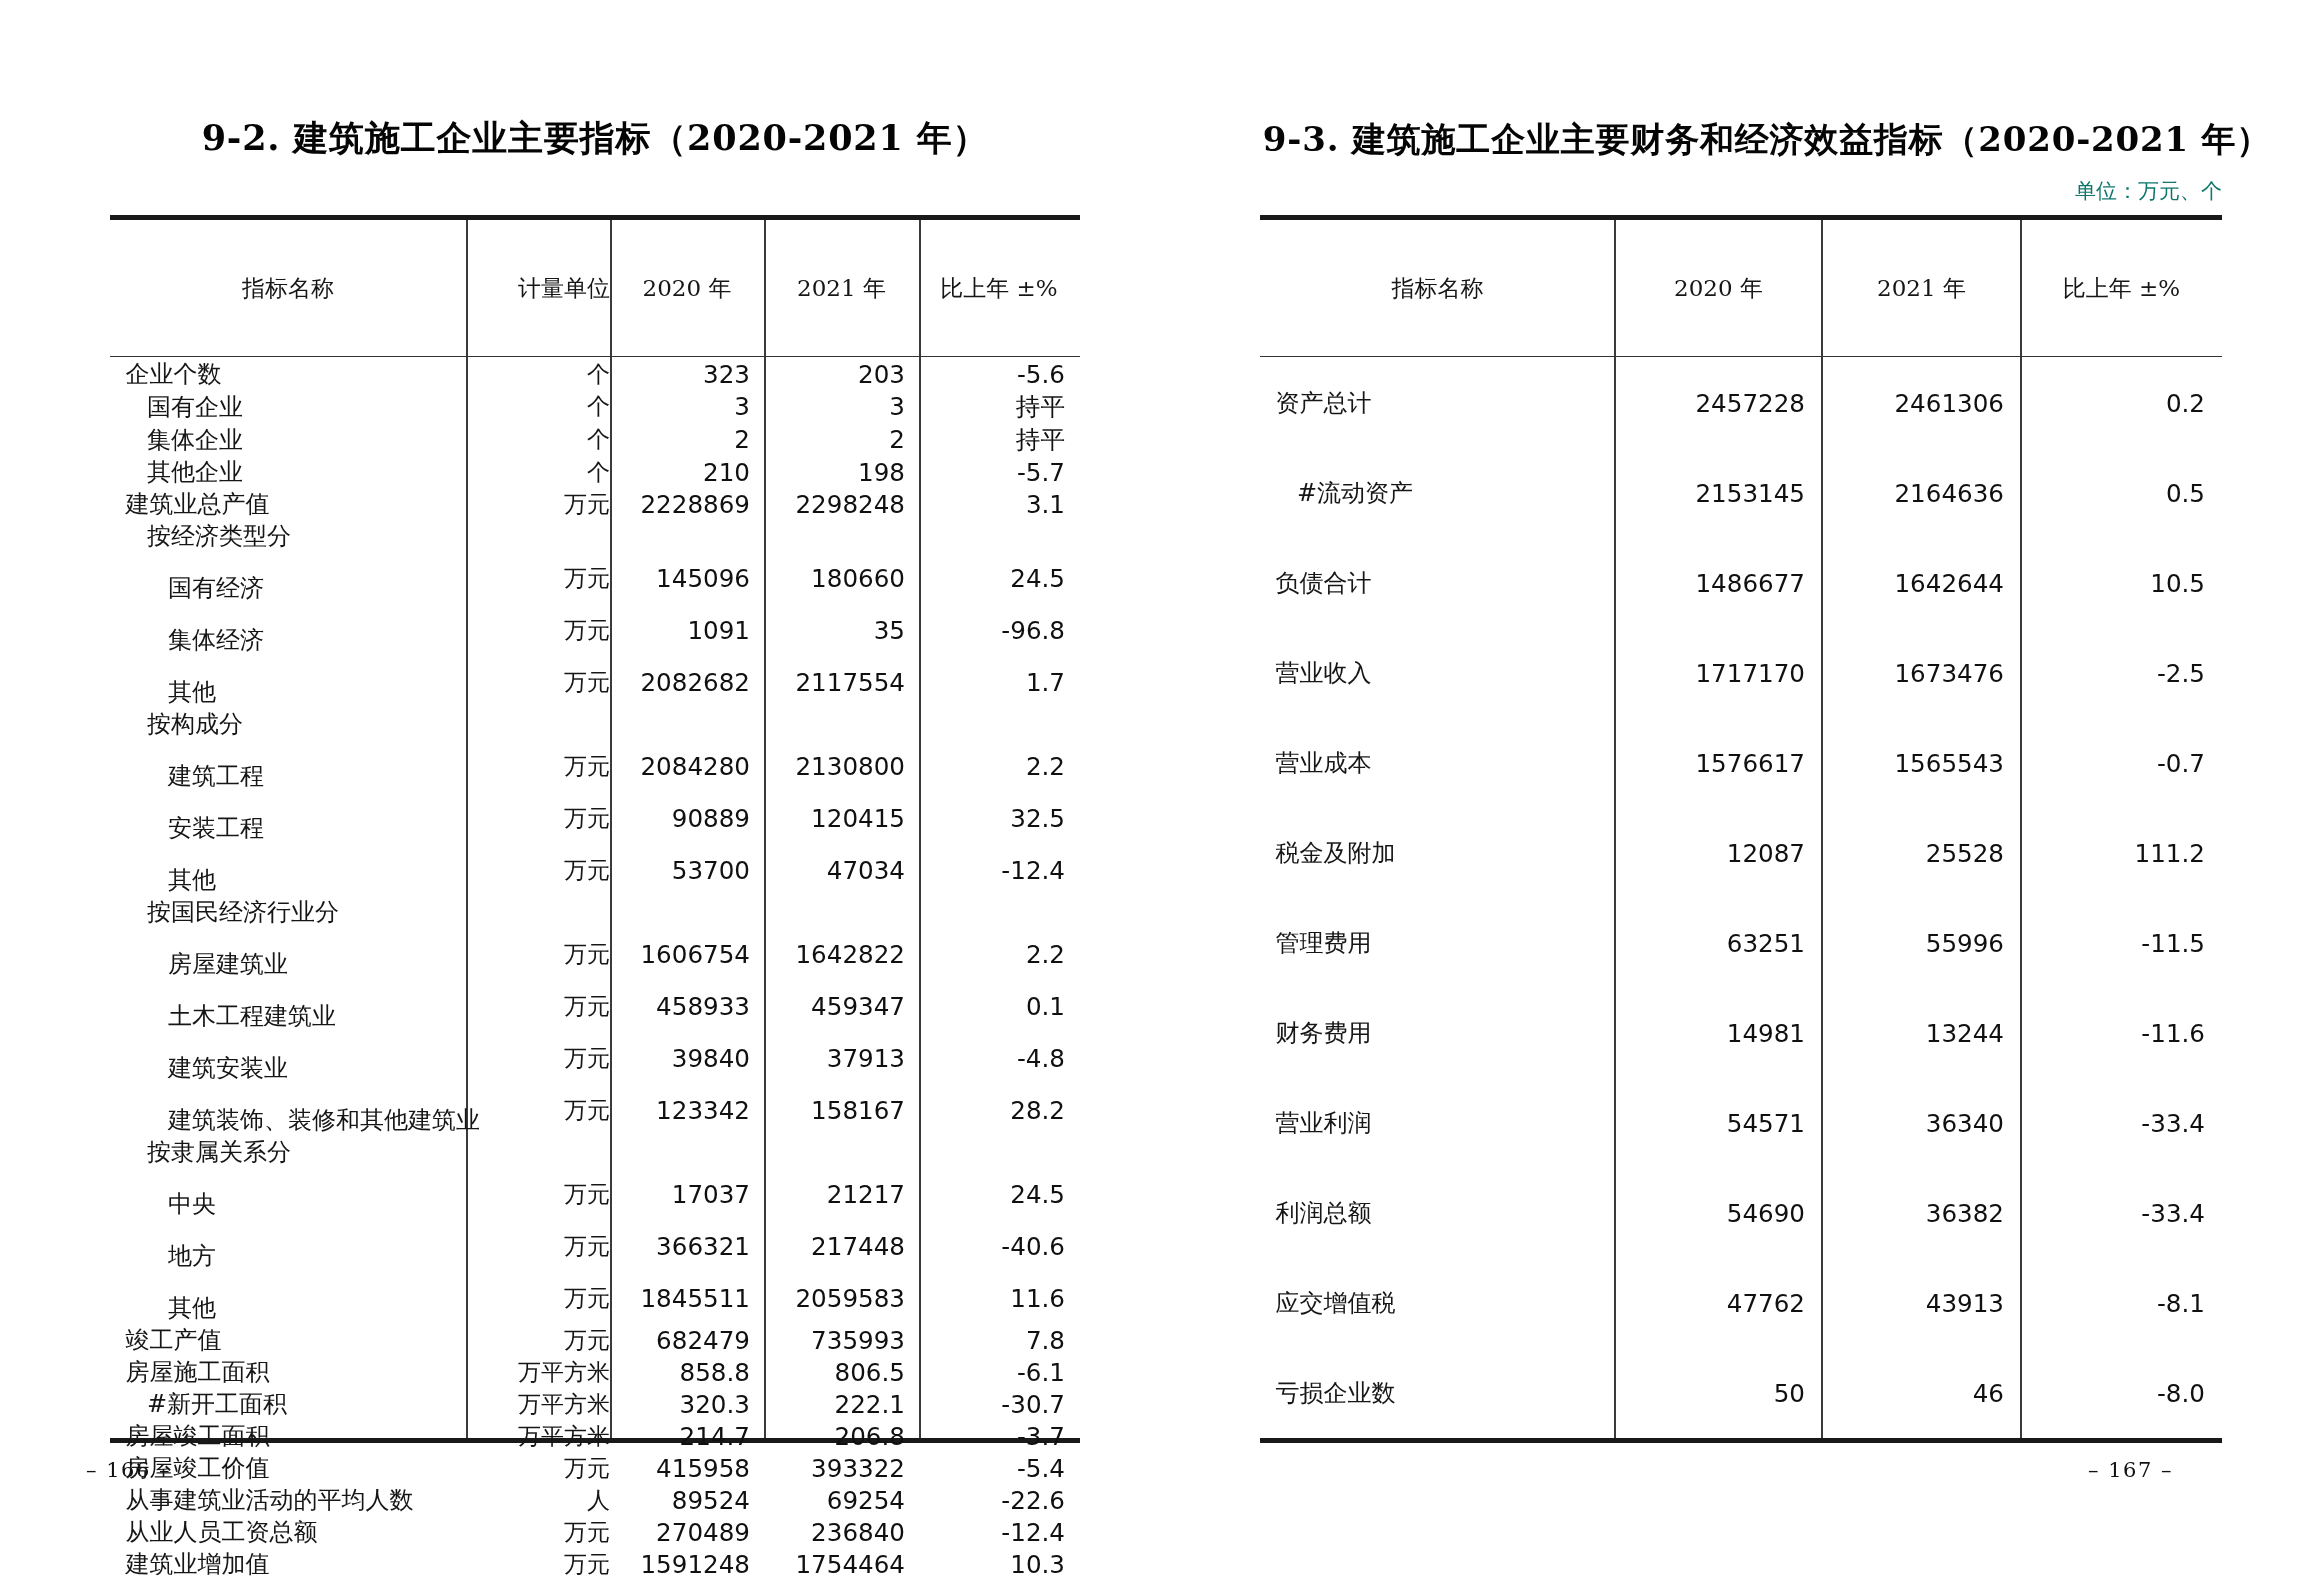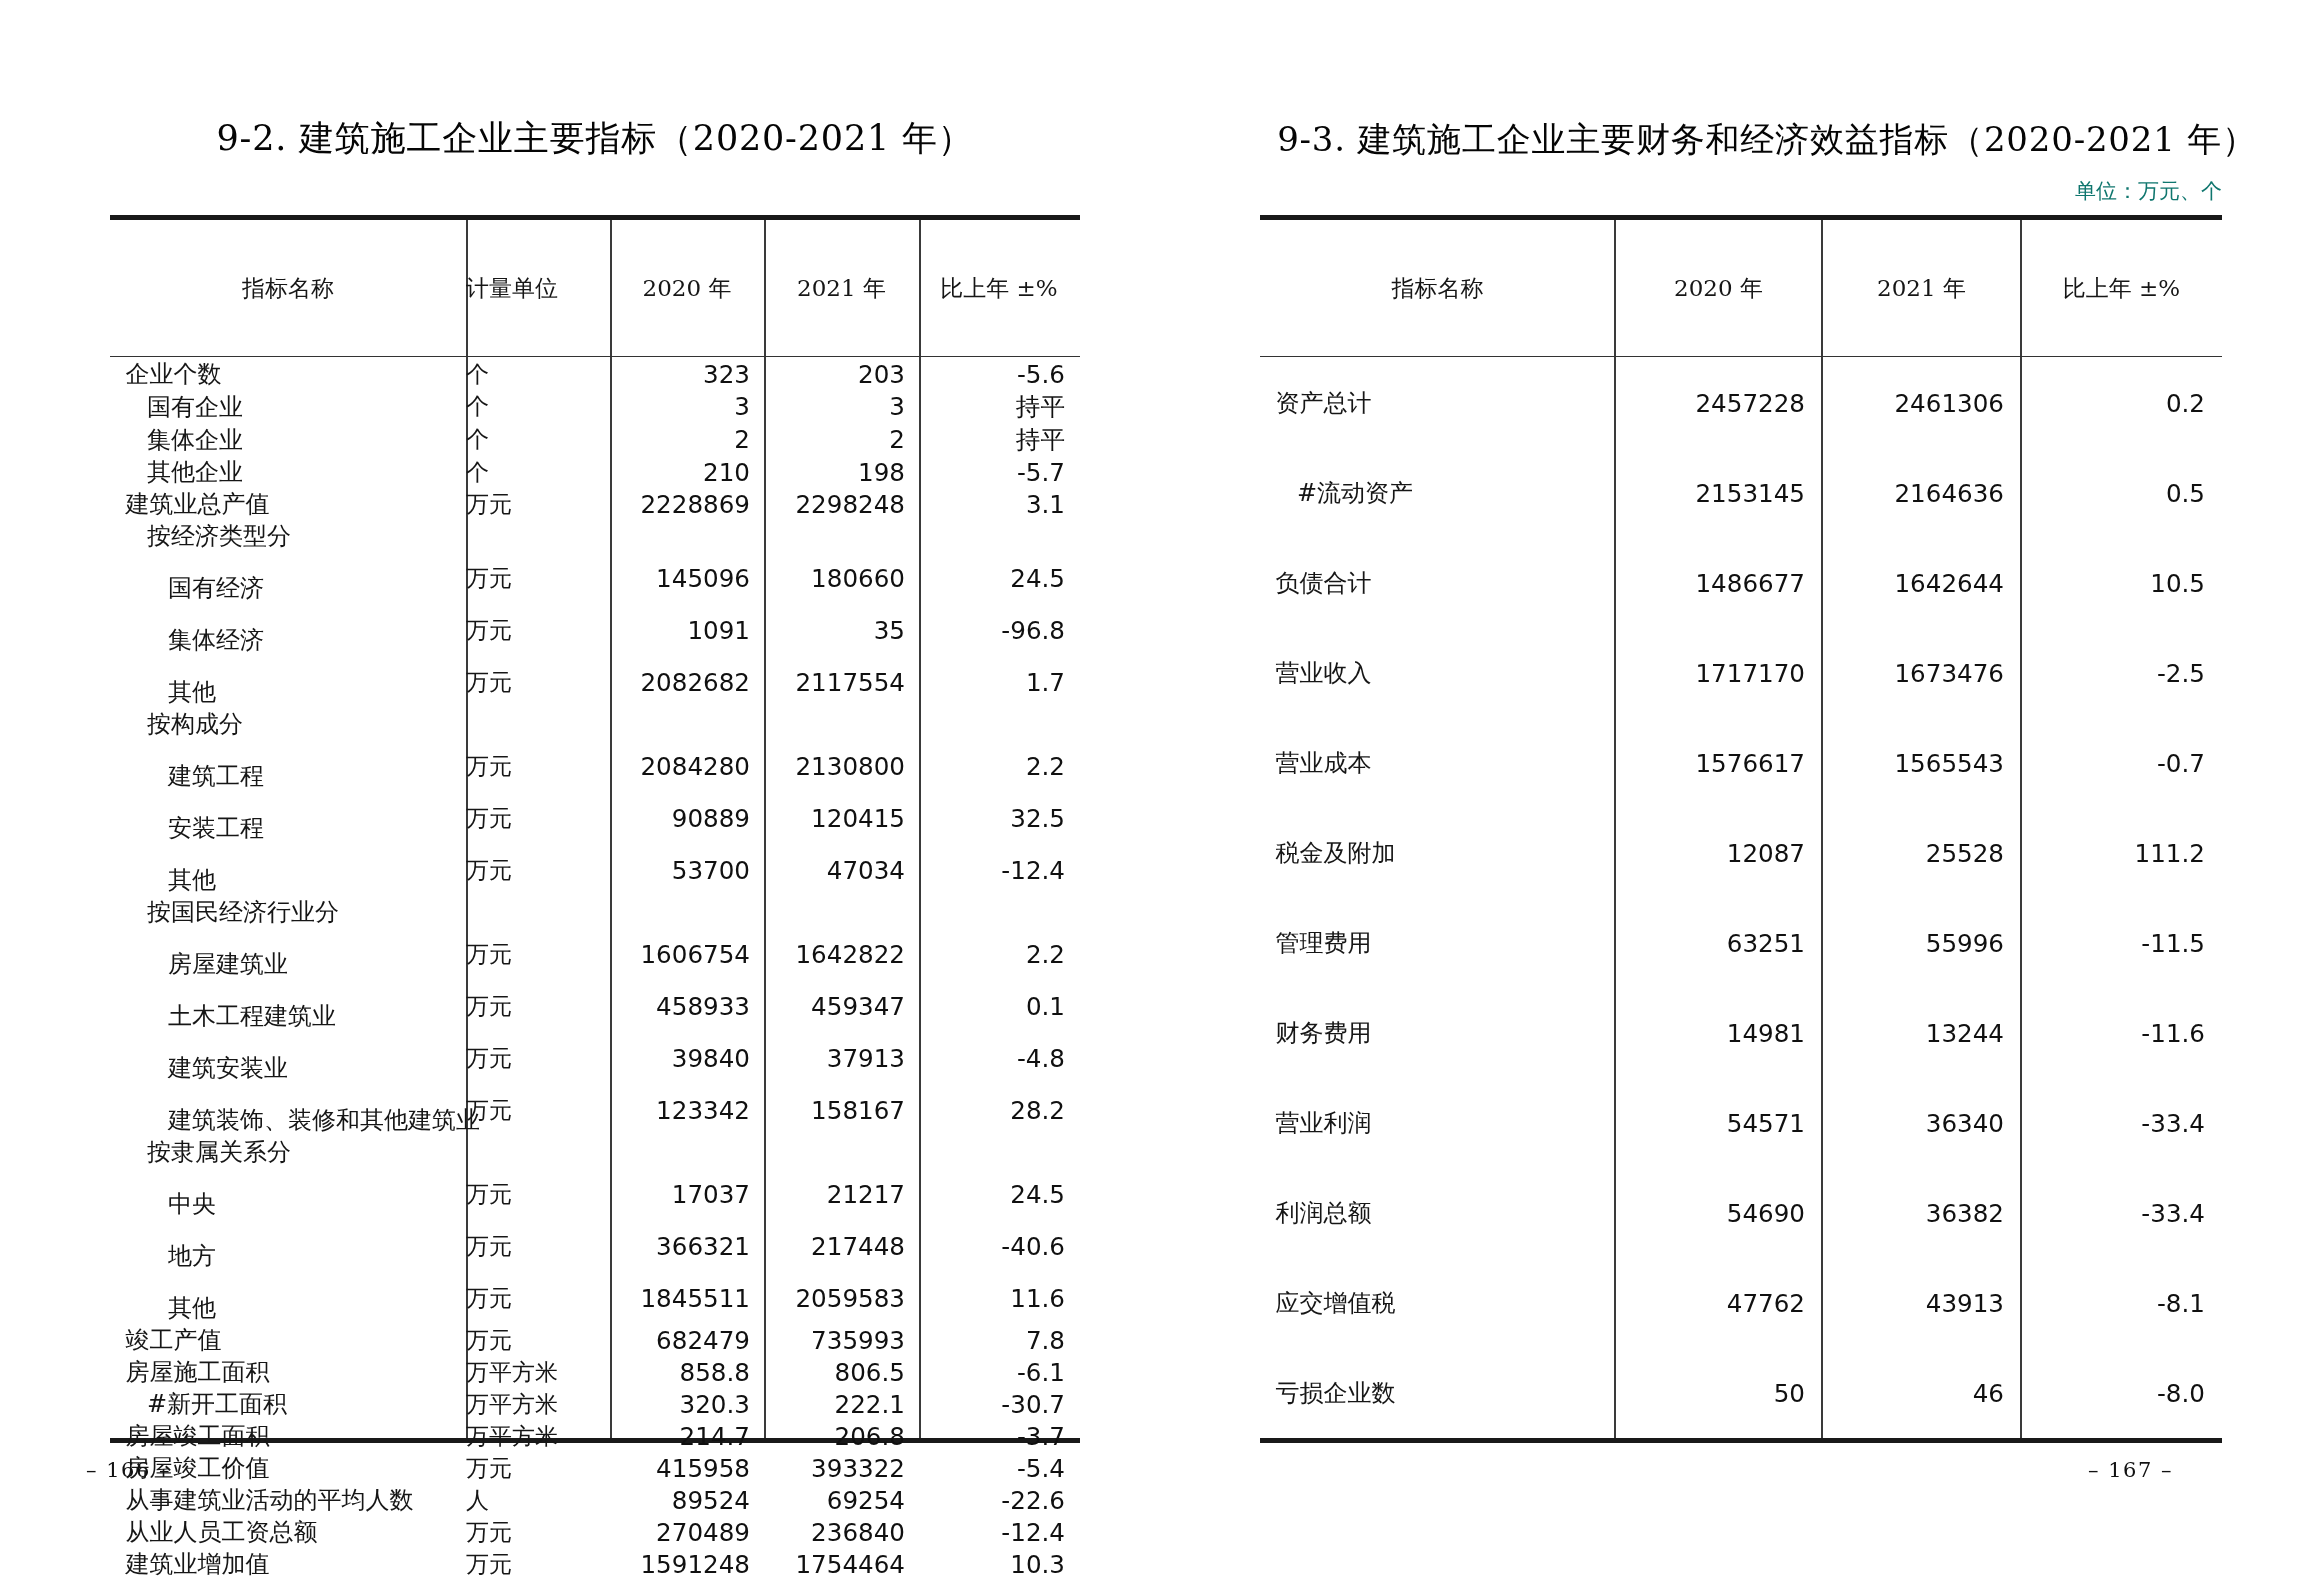--- a/index.html
+++ b/index.html
@@ -1,21 +1,21 @@
 <!DOCTYPE html>
 <html style="font-size:12.3px"><head>
 <meta charset="utf-8">
 <style>
   html,body{margin:0;padding:0;background:#e8e8e8;}
   .canvas{
     position:relative;width:2319px;height:1584px;background:#ffffff;
     font-family:"DejaVu Serif","Liberation Serif",serif;color:#161616;overflow:hidden;
   }
   .title{
-    position:absolute;text-align:center;font-weight:normal;color:#050505;
+    position:absolute;text-align:center;font-weight:bold;color:#050505;
     letter-spacing:0.8px;white-space:nowrap;
   }
   .title.lt-title{left:110px;top:115px;width:970px;font-size:35px;}
   .title.rt-title{left:1229px;top:117px;width:1076px;font-size:34px;}
   .unit-note{
     position:absolute;left:1260px;top:177px;width:962px;text-align:right;font-size:21px;color:#0f766e;
   }
   .tbl{
     position:absolute;top:215px;height:1228px;box-sizing:border-box;
     border-top:5.4px solid #191919;border-bottom:5.4px solid #191919;
@@ -36,21 +36,21 @@
   .cell{box-sizing:border-box;white-space:nowrap;overflow:visible;}
   .lbl{font-size:24px;}
   .num{
     font-family:"DejaVu Sans","Liberation Sans",sans-serif;
     font-size:24.6px;text-align:right;color:#101010;
   }
   .lt .num{padding-right:14px;}
   .rt .num{padding-right:17px;}
   
   .lt .c-name{width:356px;}
-  .lt .c-unit{width:144px;text-align:left;font-size:23px;}
+  .lt .c-unit{width:144px;text-align:right;font-size:23px;}
   .lt .c-v{width:154px;}
   .lt .c-v2{width:155px;}
   .lt .c-pct{width:160px;}
   
   .rt .c-name{width:355px;}
   .rt .c-v{width:207px;}
   .rt .c-v2{width:199px;}
   .rt .c-pct{width:201px;}
   .ind0{padding-left:15.4px;}
   .ind1{padding-left:37px;}

